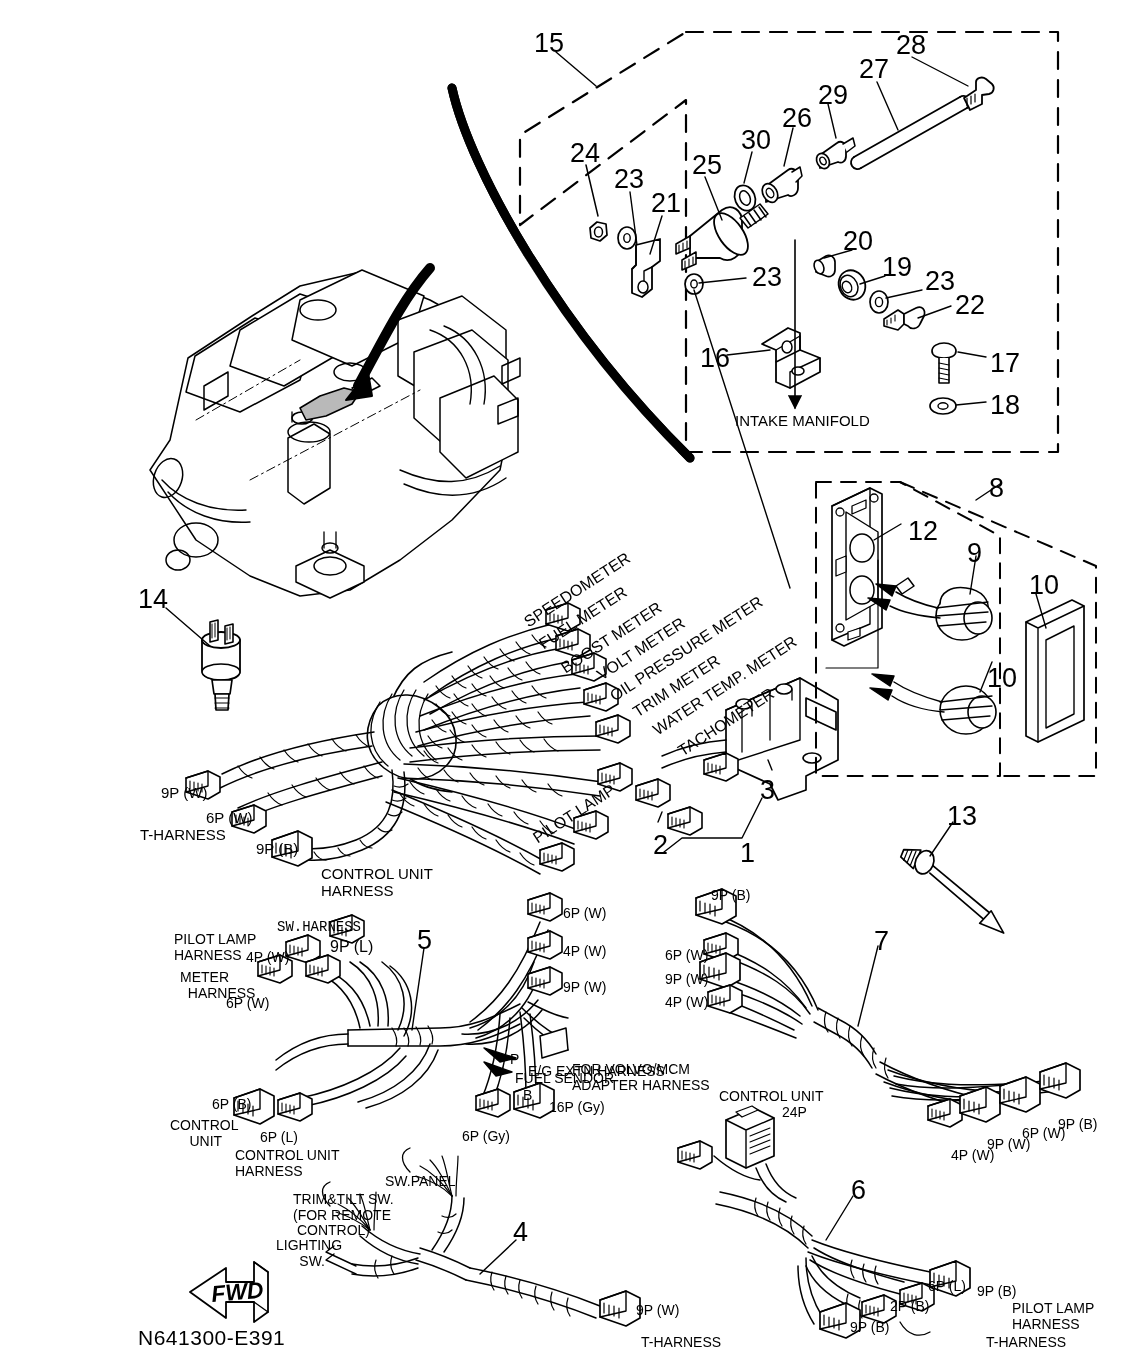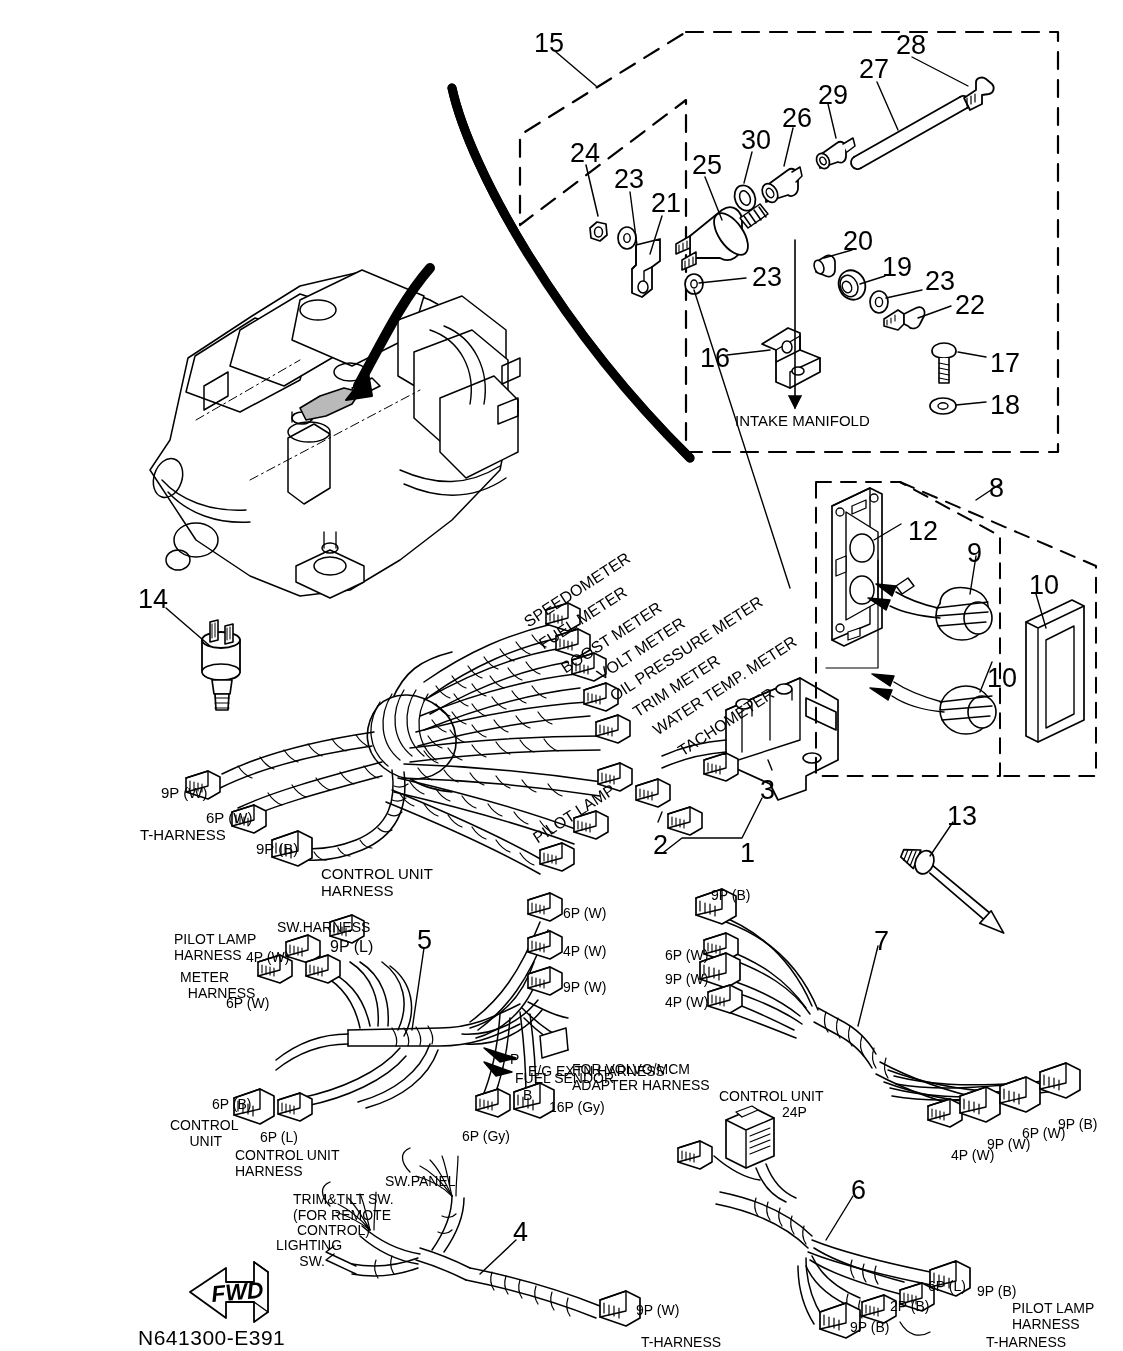--- a/index.html
+++ b/index.html
@@ -834,21 +834,21 @@
   <div id="label-layer">
       <div class="lbl" style="left: 735px; top: 413px; font-size: 15px;">INTAKE MANIFOLD</div>
       <div class="lbl" style="left: 140px; top: 827px; font-size: 15px;">T-HARNESS</div>
       <div class="lbl" style="left: 161px; top: 785px; font-size: 15px;">9P (W)</div>
       <div class="lbl" style="left: 206px; top: 810px; font-size: 15px;">6P (W)</div>
       <div class="lbl" style="left: 256px; top: 841px; font-size: 15px;">9P (B)</div>
       <div class="lbl" style="left: 321px; top: 866px; font-size: 15px;">CONTROL UNIT
 HARNESS</div>
       <div class="lbl" style="left: 174px; top: 932px; font-size: 14px;">PILOT LAMP
 HARNESS</div>
-      <div class="lbl" style="left: 277px; top: 920px; font-size: 14px;">SW.HARNESS</div>
+      <div class="lbl" style="left: 277px; top: 920px; font-size: 14px; font-family: Liberation Mono, monospace;">SW.HARNESS</div>
       <div class="lbl" style="left: 330px; top: 938px; font-size: 16px;">9P (L)</div>
       <div class="lbl" style="left: 246px; top: 950px; font-size: 14px;">4P (W)</div>
       <div class="lbl" style="left: 180px; top: 970px; font-size: 14px;">METER
   HARNESS</div>
       <div class="lbl" style="left: 226px; top: 996px; font-size: 14px;">6P (W)</div>
       <div class="lbl" style="left: 563px; top: 906px; font-size: 14px;">6P (W)</div>
       <div class="lbl" style="left: 563px; top: 944px; font-size: 14px;">4P (W)</div>
       <div class="lbl" style="left: 563px; top: 980px; font-size: 14px;">9P (W)</div>
       <div class="lbl" style="left: 572px; top: 1062px; font-size: 14px;">FOR VOLVO/MCM
 ADAPTER HARNESS</div>

